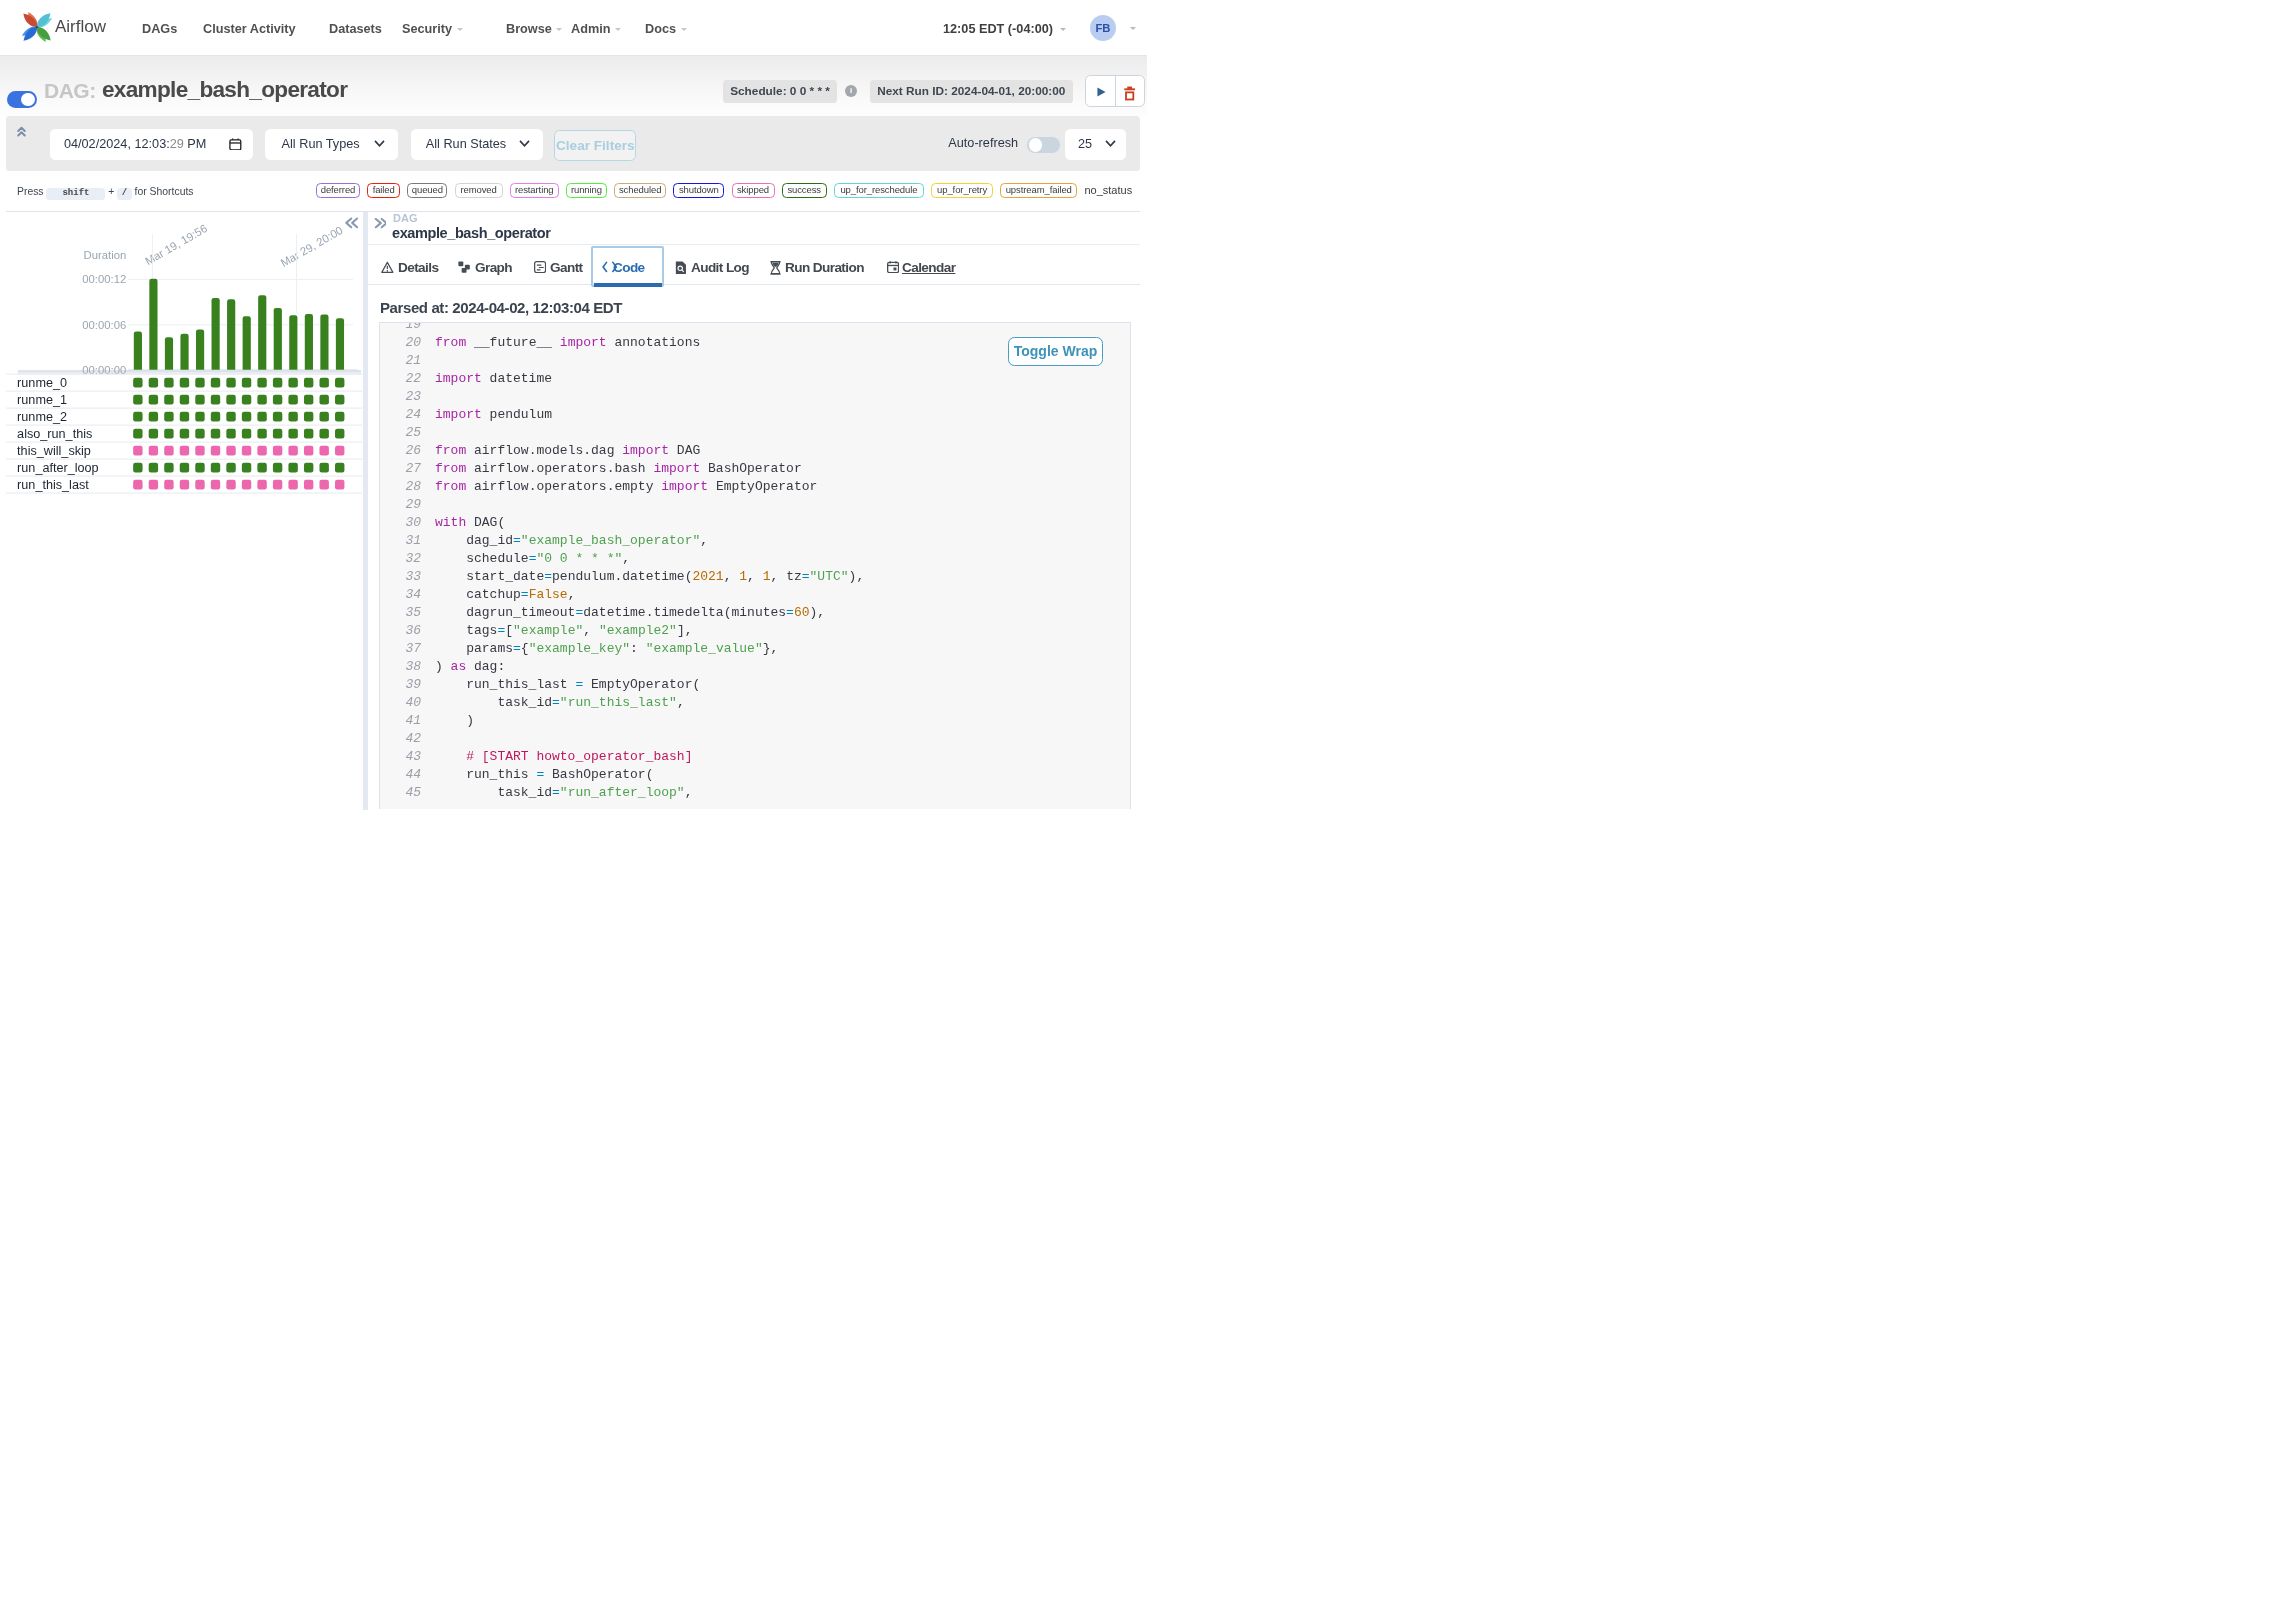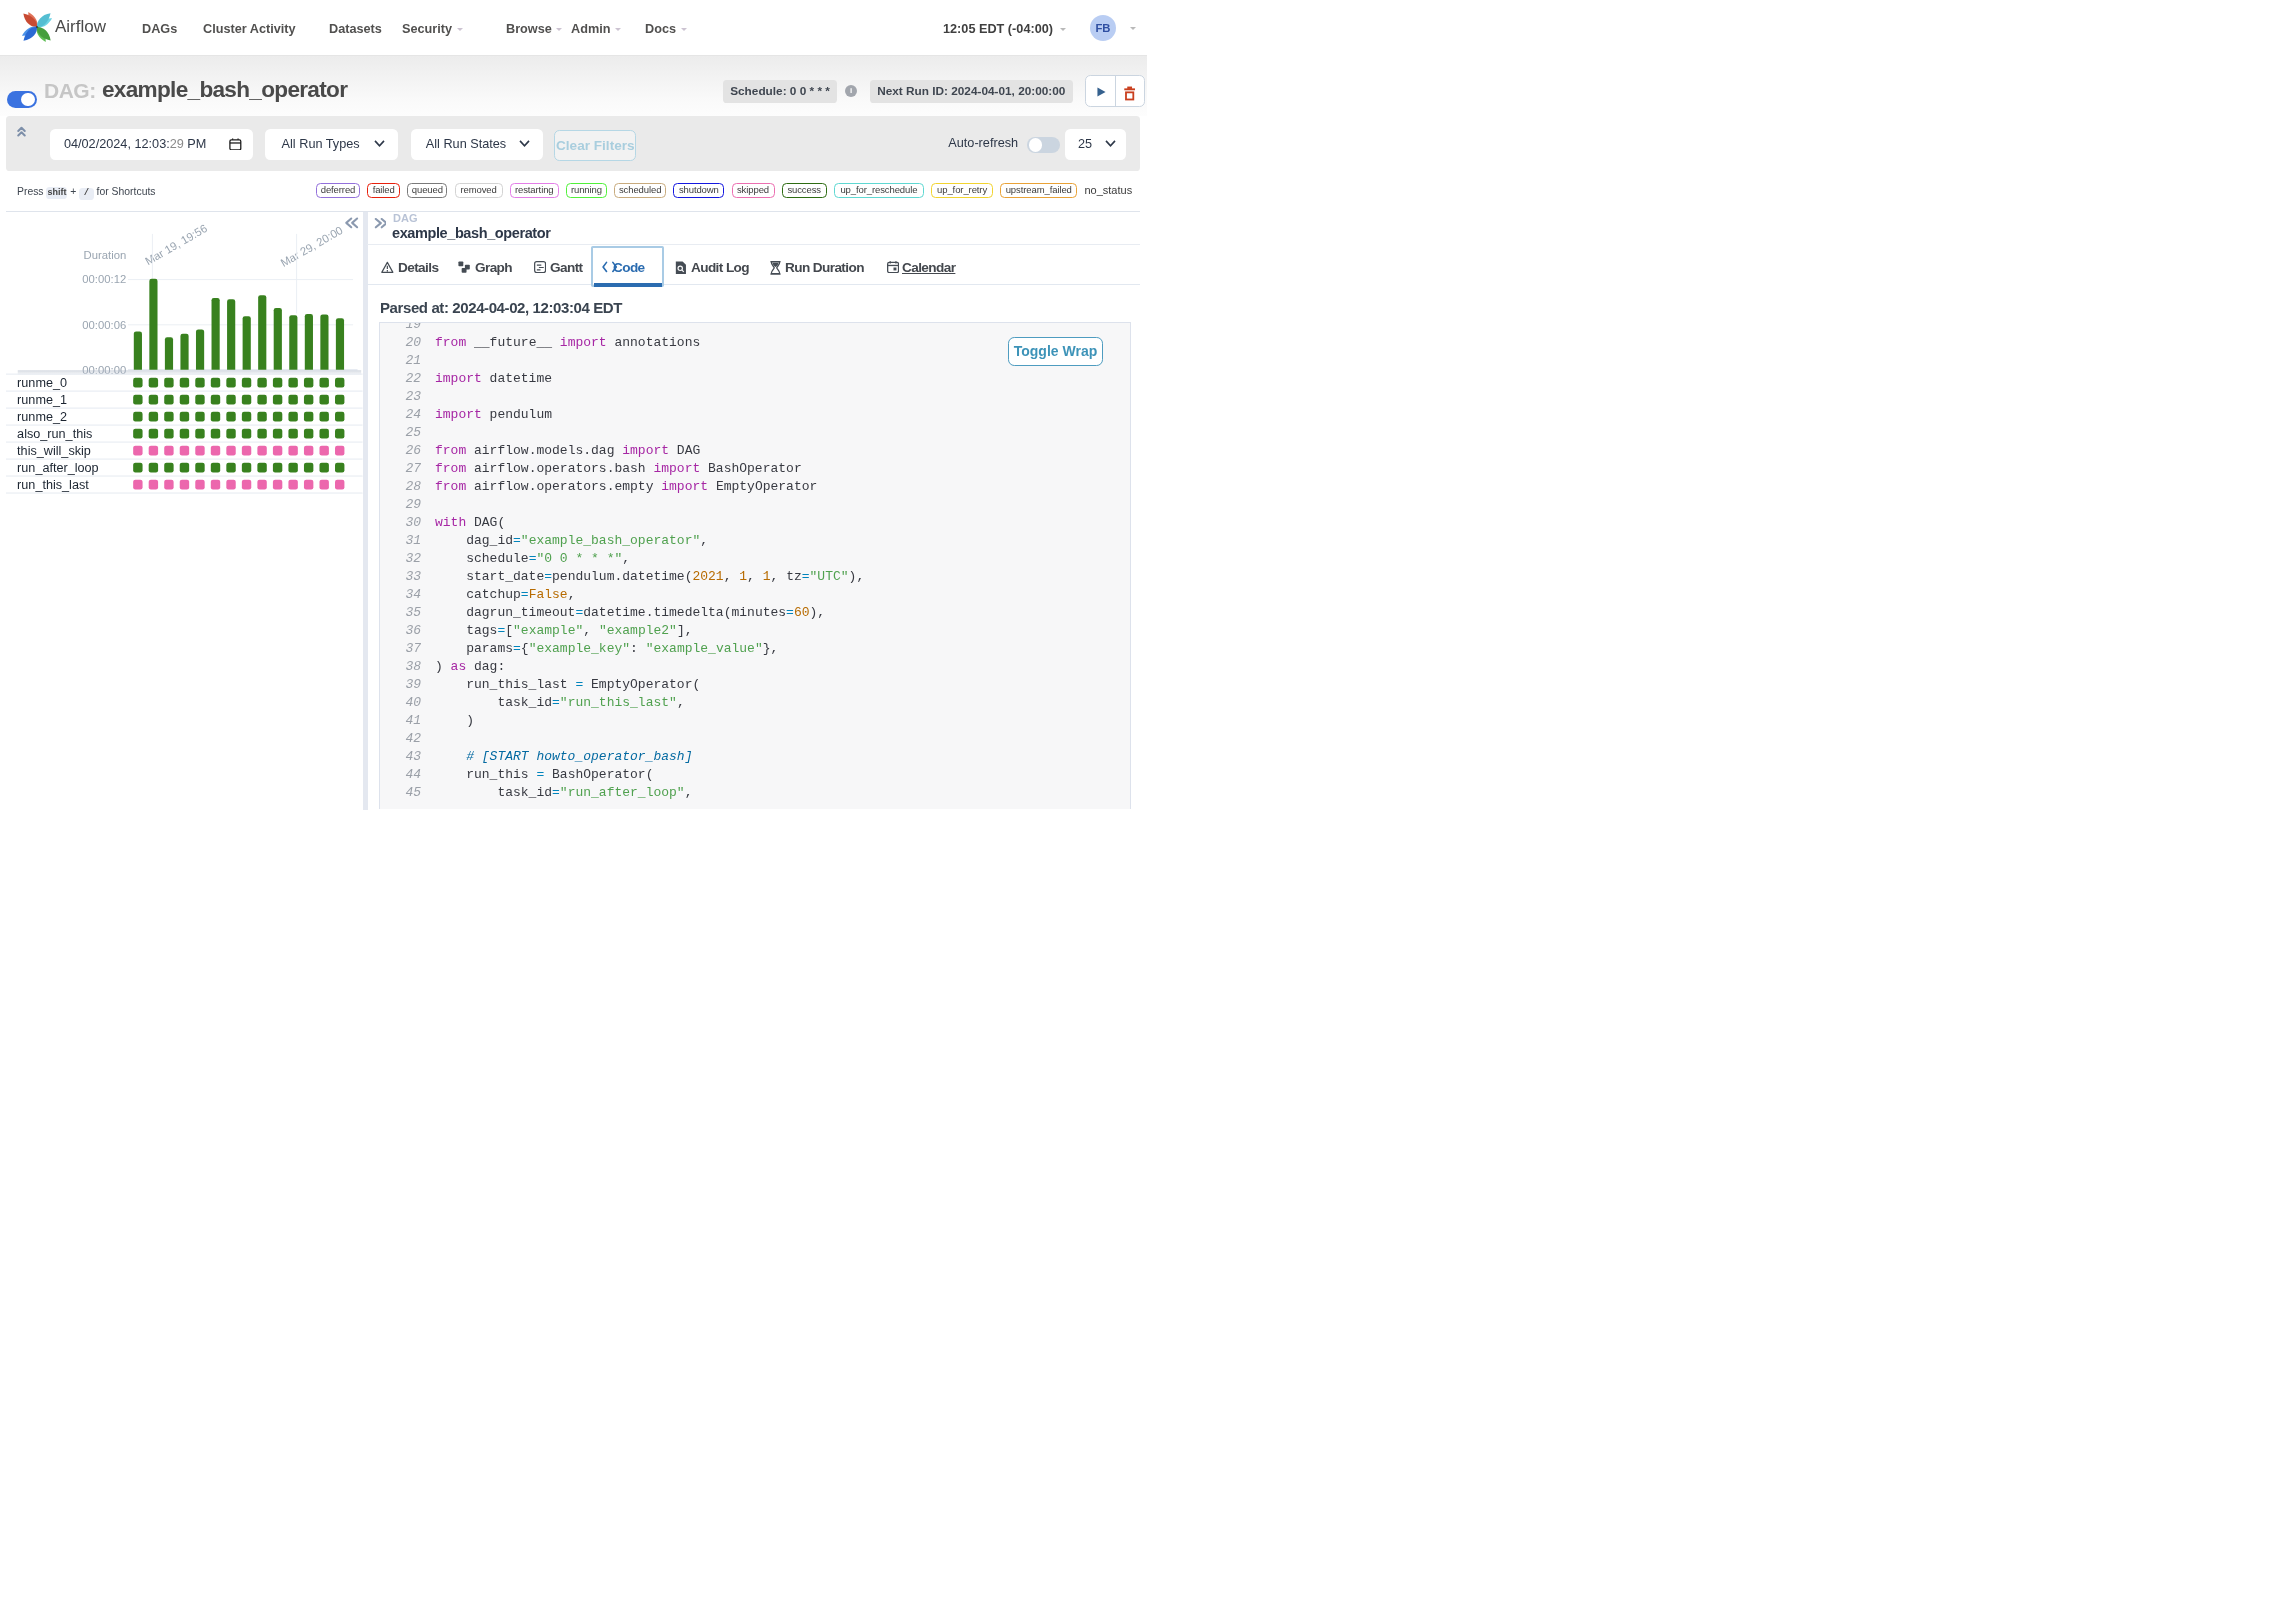--- a/index.html
+++ b/index.html
@@ -23,21 +23,21 @@
   
   .tab { position:absolute; top:260px; font-size:13.6px; letter-spacing:-0.6px; font-weight:bold; color:#44484e; white-space:nowrap; }
   
   #codebox { position:absolute; left:379px; top:322px; width:752px; height:487px; background:#f7f7f8; border:0.9px solid #dde2ec; border-bottom:none; overflow:hidden; }
   #code { position:absolute; left:0; top:-7.5px; font-family:"Liberation Mono", monospace; font-size:13px; line-height:18px; color:#383a42; white-space:pre; }
   .ln { display:inline-block; width:41px; text-align:right; margin-right:14px; font-style:italic; color:#9ba0a8; }
   .k { color:#a626a4; }
   .s { color:#50a14f; }
   .n { color:#b76b01; }
   .o { color:#0184bc; }
-  .c { color:#0369a1; font-style:italic; }
+  .c { color:#be185d; }
 </style>
 </head>
 <body>
 <div id="navbar">
   <svg class="abs" style="left:19px;top:8.1px" width="36" height="38" viewBox="-60 -62 120 124">
 <g transform="rotate(-2)">
 <g transform="rotate(-45)">
 <path d="M0,0 C-10,-12 -14,-36 2,-58 C16,-32 12,-9 0,0 Z" transform="rotate(15)" fill="#e0745a"></path>
 <path d="M0,0 C-14,-12 -18,-40 2,-64 C20,-34 14,-10 0,0 Z" fill="#c84a32"></path>
 </g>
@@ -128,21 +128,21 @@
   </div>
   <div class="finput" style="left:1059px;width:61px;line-height:31px;">
     <span style="margin-left:12.7px;">25</span>
     <svg class="abs" style="right:10px;top:11.8px" width="11" height="7.2" viewBox="0 0 12 8">
         <path d="M1,1 L6,6.5 L11,1" fill="none" stroke="#2d3748" stroke-width="1.8"></path>
       </svg>
   </div>
 </div>
 <div id="legendrow">
   <div class="abs" style="left:17px;top:186px;font-size:10.4px;color:#3f4650;">Press
-    <span style="display:inline-block;background:#e9edf5;border-radius:3.6px;height:11.8px;line-height:11.8px;padding:0 1px;font-family:Liberation Sans, sans-serif;font-size:9px;font-weight:bold;color:#444;">shift</span> +
+    <span style="display:inline-block;background:#e9edf5;border-radius:3.6px;height:11.8px;line-height:11.8px;padding:0 16px;font-family:Liberation Mono, monospace;font-size:9px;font-weight:bold;color:#444;">shift</span> +
     <span style="display:inline-block;background:#e9edf5;border-radius:3.6px;height:11.8px;line-height:11.8px;padding:0 4.5px;font-family:'Liberation Mono',monospace;font-size:9px;font-weight:bold;color:#444;">/</span> for Shortcuts
   </div>
   <div class="abs" style="left:316px;top:183px;display:flex;gap:7.2px;white-space:nowrap;">
       <span class="sbadge" style="border-color:#9370db;width:44px;">deferred</span>
       <span class="sbadge" style="border-color:#e8200c;width:33px;">failed</span>
       <span class="sbadge" style="border-color:#7a7a7a;width:40px;">queued</span>
       <span class="sbadge" style="border-color:#d3d3d3;width:48px;">removed</span>
       <span class="sbadge" style="border-color:#e47ee8;width:49px;">restarting</span>
       <span class="sbadge" style="border-color:#51f13a;width:41px;">running</span>
       <span class="sbadge" style="border-color:#c8ab7e;width:52px;">scheduled</span>

